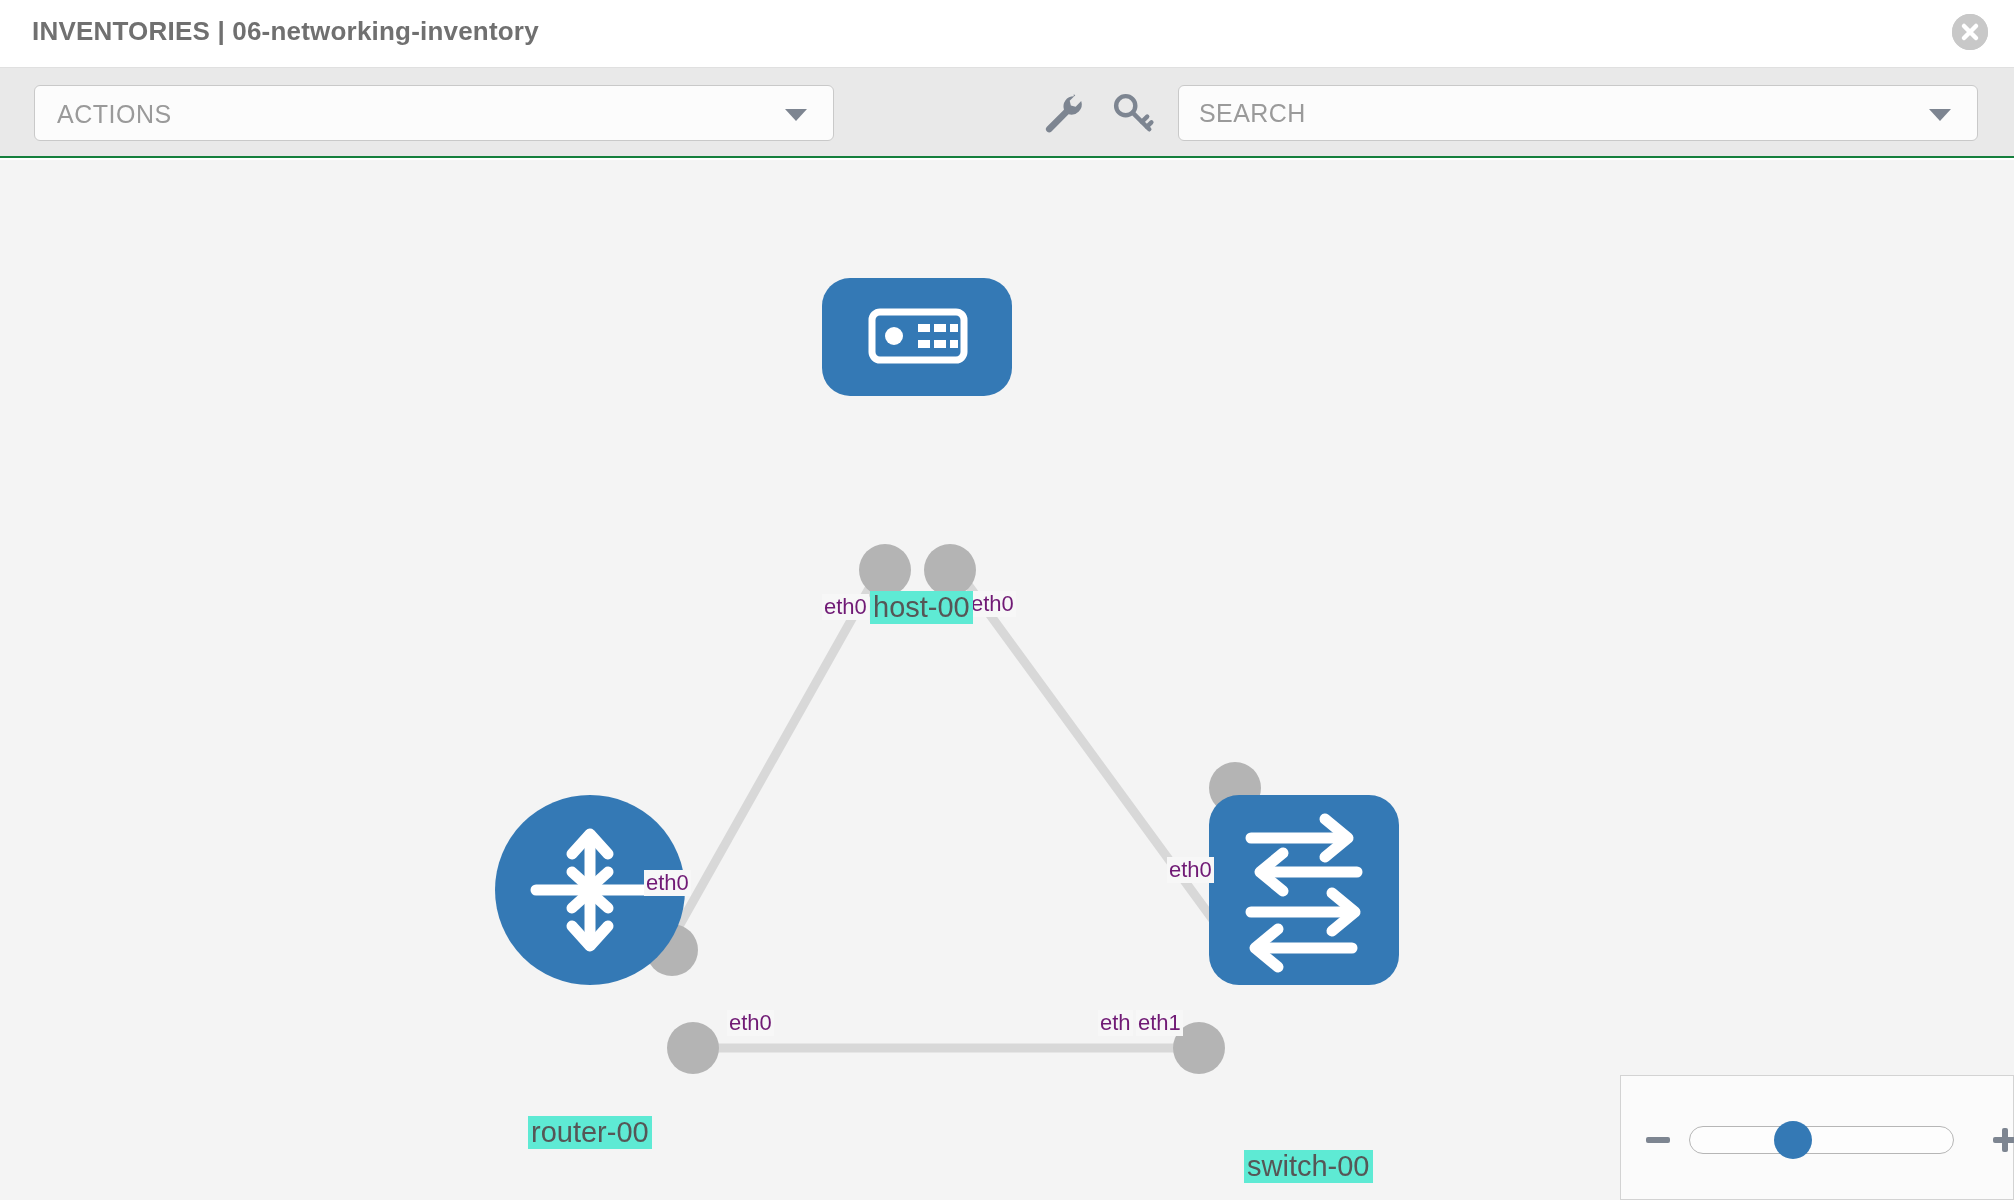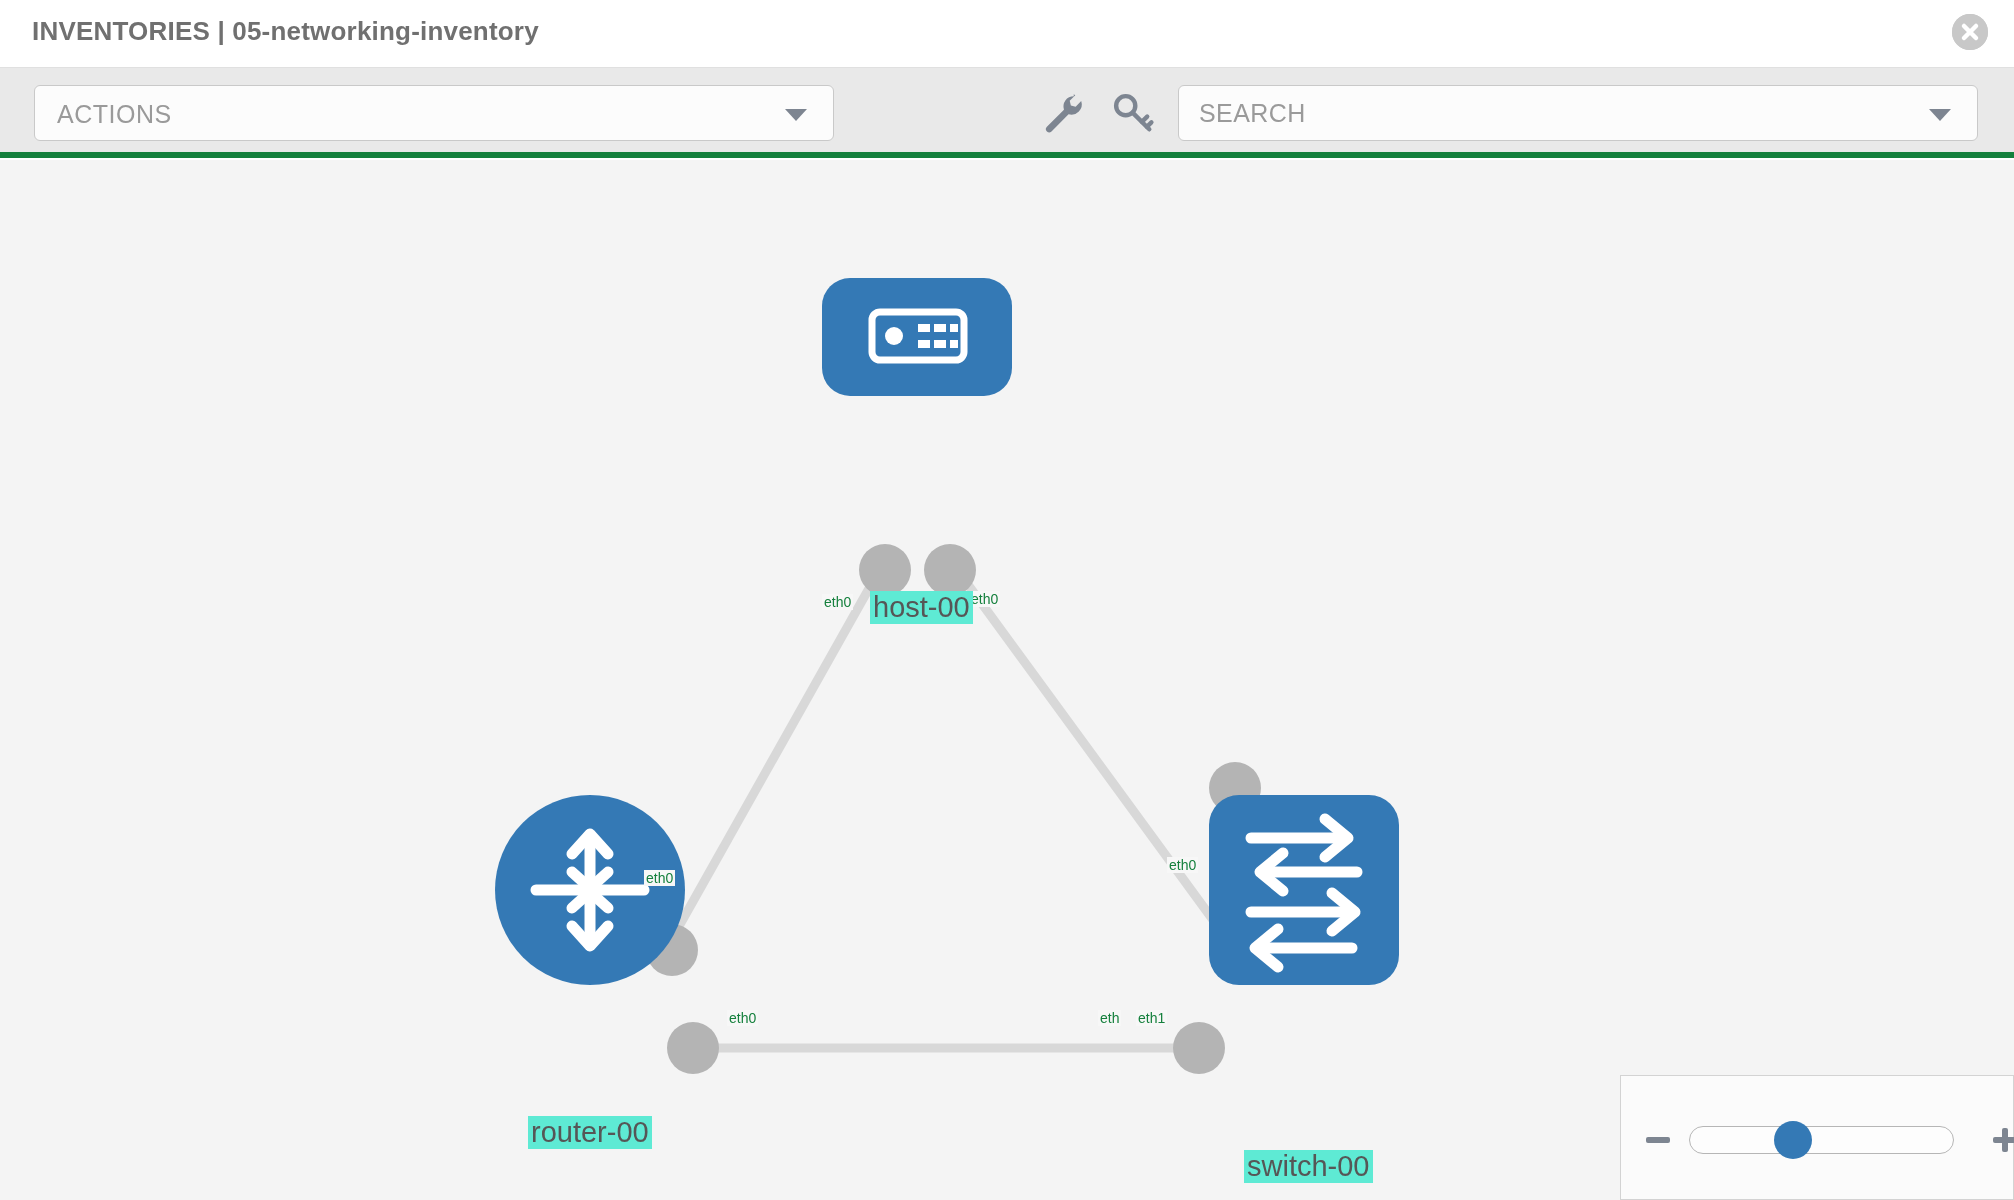--- a/index.html
+++ b/index.html
@@ -24,21 +24,21 @@
   .close-btn {
     position: absolute; right: 26px; top: 14px;
     width: 36px; height: 36px; border-radius: 50%;
     background: #c8c8c8; cursor: pointer;
   }
   .close-btn svg { display: block; }
 
   
   .toolbar {
     position: absolute; left: 0; top: 68px; width: 2014px; height: 90px;
-    background: #e9e9e9; border-bottom: 6px solid #15803d;
+    background: #e9e9e9; border-bottom: 2px solid #15803d;
   }
   .actions-select {
     position: absolute; left: 34px; top: 17px;
     width: 800px; height: 56px;
     background: #fcfcfc; border: 1px solid #c9c9c9; border-radius: 6px;
     cursor: pointer;
   }
   .actions-select .label {
     position: absolute; left: 22px; top: 14px;
     font-size: 25px; color: #9a9a9a; letter-spacing: 0.5px;
@@ -78,21 +78,21 @@
   
   .node-label {
     position: absolute;
     font-size: 29px; color: #565656;
     background: #5eead4;
     white-space: nowrap;
     padding: 0 3px;
   }
   .edge-label {
     position: absolute;
-    font-size: 14px; color: #15803d;
+    font-size: 22px; color: #701a75;
     background: #f7f7f7;
     white-space: nowrap;
     padding: 0 2px;
   }
 
   
   .zoom-panel {
     position: absolute; right: 0px; bottom: 0px;
     width: 394px; height: 125px;
     background: #fbfbfb; border: 1px solid #d3d3d3;
@@ -117,21 +117,21 @@
     width: 38px; height: 38px; border-radius: 50%;
     background: #3479b5; cursor: grab;
   }
 </style>
 </head>
 <body>
 
 <div id="app">
 
   <div class="header">
-    <div class="header-title">INVENTORIES | 05-networking-inventory</div>
+    <div class="header-title">INVENTORIES | 06-networking-inventory</div>
     <div class="close-btn">
       <svg width="36" height="36" viewBox="0 0 36 36" aria-hidden="true">
         <circle cx="18" cy="18" r="18" fill="#c8c8c8"></circle>
         <path d="M12 12 L24 24 M24 12 L12 24" stroke="#ffffff" stroke-width="4.5" stroke-linecap="round"></path>
       </svg>
     </div>
   </div>
 
   <div class="toolbar">
 

